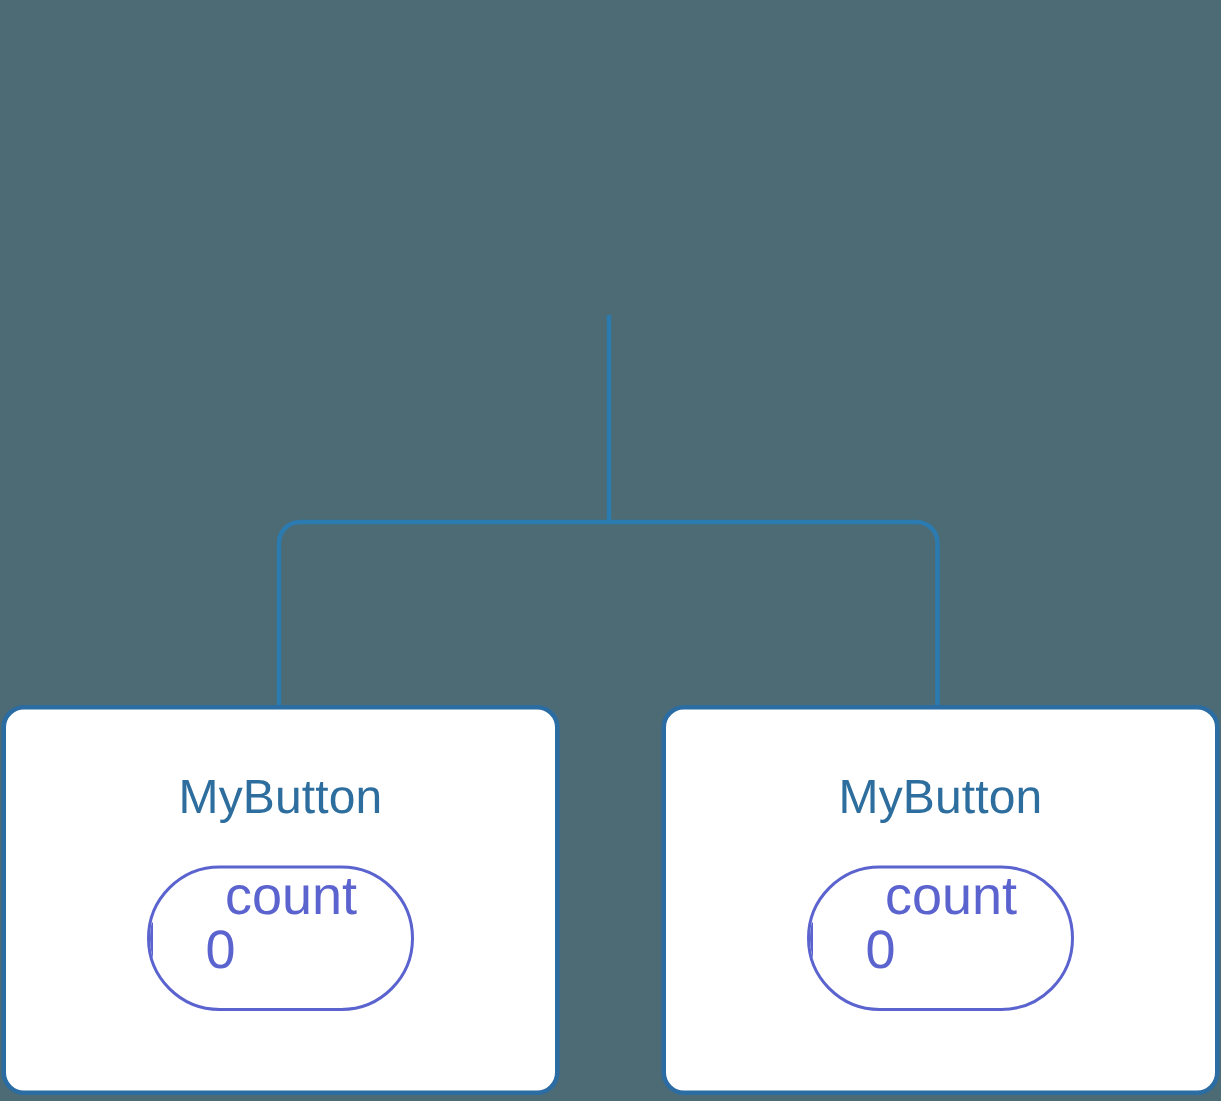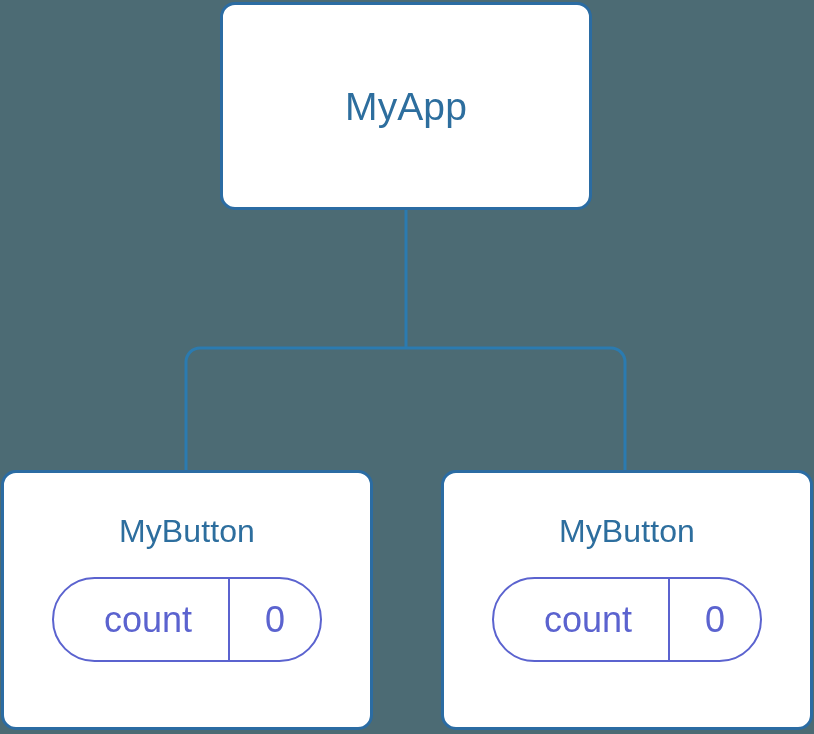--- a/index.html
+++ b/index.html
@@ -68,28 +68,29 @@
     white-space: nowrap;
     user-select: none;
   }
   .node-root .node-title {
     font-size: 39px;
   }
 
   
   .pill {
     margin-top: 30px;
-    height: 85px;
+    height: 97px;
     box-sizing: border-box;
     border: 2px solid #5b63cf;
     border-radius: 49px;
     display: flex;
     align-items: stretch;
     background: transparent;
     overflow: hidden;
+    flex-direction: column;
   }
   .pill-key, .pill-value {
     display: flex;
     align-items: center;
     justify-content: center;
     color: #5b63cf;
     font-size: 36px;
     line-height: 1;
     white-space: nowrap;
     user-select: none;
@@ -112,23 +113,20 @@
 
   <svg id="edges" viewBox="0 0 814 734" width="814" height="734" xmlns="http://www.w3.org/2000/svg">
 
     <path d="M 406 210 L 406 348" fill="none" stroke="#2b7bb0" stroke-width="3" stroke-linecap="butt"></path>
 
     <path d="M 406 348 L 200 348 A 14 14 0 0 0 186 362 L 186 472" fill="none" stroke="#2b7bb0" stroke-width="3" stroke-linecap="butt" stroke-linejoin="round"></path>
 
     <path d="M 406 348 L 611 348 A 14 14 0 0 1 625 362 L 625 472" fill="none" stroke="#2b7bb0" stroke-width="3" stroke-linecap="butt" stroke-linejoin="round"></path>
   </svg>
 
-  <div class="node node-root">
-    <span class="node-title">MyApp</span>
-  </div>
 
   <div class="node node-child node-child-left">
     <span class="node-title">MyButton</span>
     <div class="pill">
       <span class="pill-key">count</span>
       <span class="pill-value">0</span>
     </div>
   </div>
 
   <div class="node node-child node-child-right">

